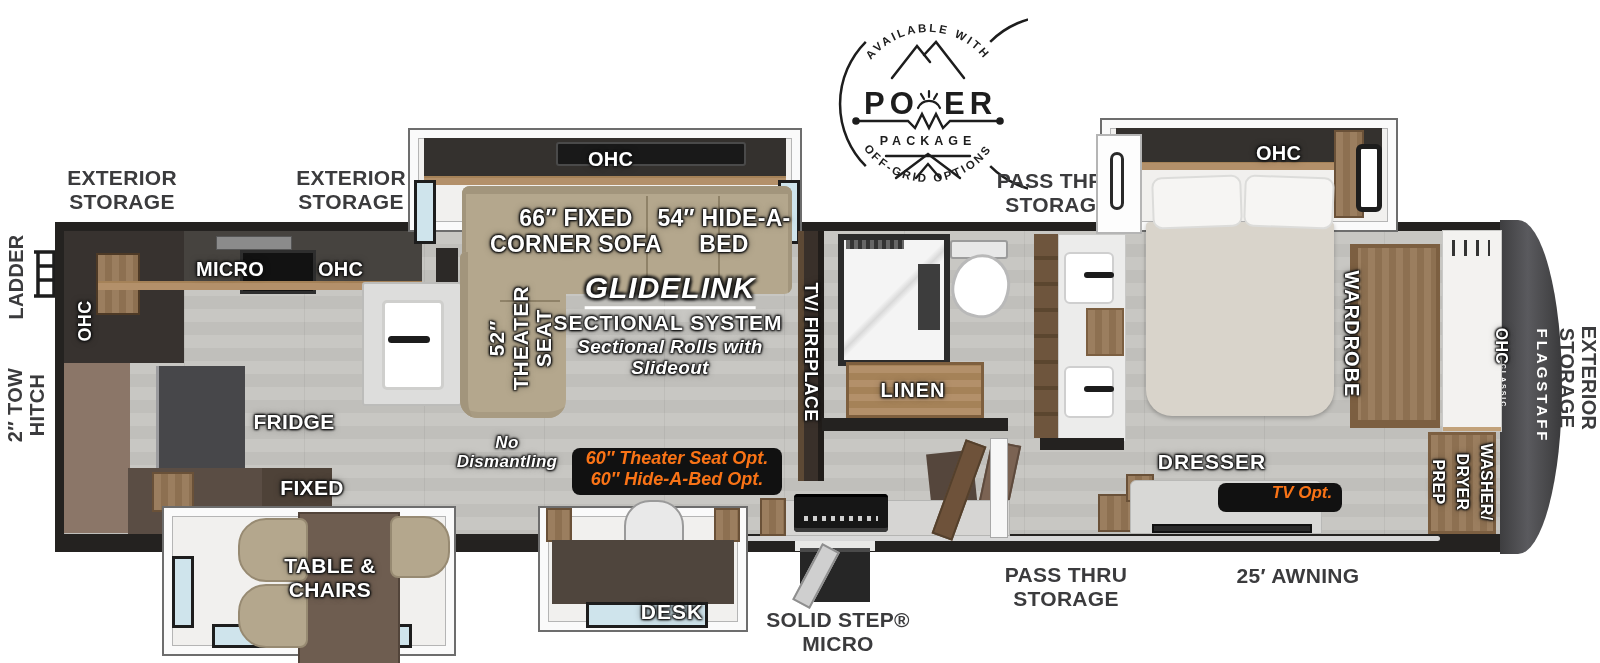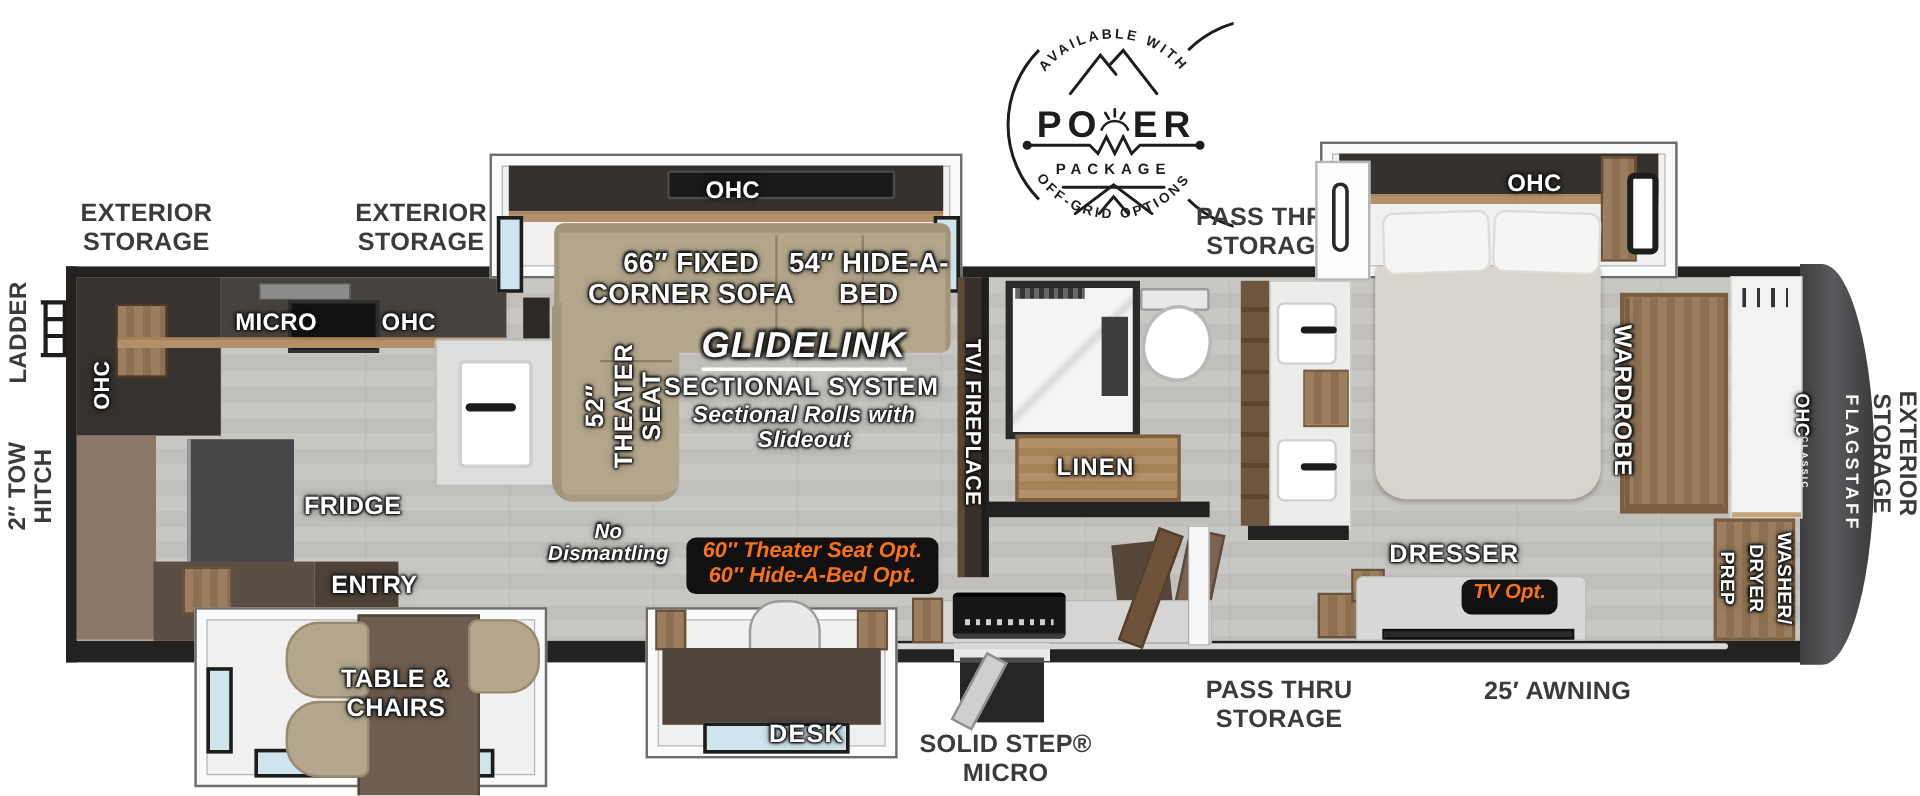--- a/index.html
+++ b/index.html
@@ -123,21 +123,21 @@
 
   <div class="pos" style="left:362px;top:282px;width:96px;height:120px;background:#dddddc;border:2px solid #bcbcba;border-radius:3px;"></div>
   <div class="pos" style="left:382px;top:300px;width:56px;height:84px;background:#ffffff;border:3px solid #cfcfcd;border-radius:5px;"></div>
   <div class="pos" style="left:388px;top:336px;width:42px;height:7px;background:#1c1c1c;border-radius:4px;"></div>
   <div class="pos" style="left:436px;top:248px;width:22px;height:34px;background:#2c2927;"></div>
 
   <div class="lbl s20" style="left:196px;top:258px;">MICRO</div>
   <div class="lbl s20" style="left:318px;top:258px;">OHC</div>
   <div class="lbl rccw s18" style="left:85px;top:321px;">OHC</div>
   <div class="lbl ctr s21" style="left:294px;top:422px;">FRIDGE</div>
-  <div class="lbl ctr s21" style="left:312px;top:488px;">ENTRY</div>
+  <div class="lbl ctr s21" style="left:312px;top:488px;">FIXED</div>
 
   <div class="pos slide" style="left:408px;top:128px;width:394px;height:104px;box-sizing:border-box;"></div>
   <div class="pos" style="left:424px;top:138px;width:362px;height:38px;background:#34312e;"></div>
   <div class="pos" style="left:556px;top:142px;width:186px;height:20px;background:#191919;border:2px solid #4a4a4a;border-radius:3px;"></div>
   <div class="pos wood" style="left:424px;top:176px;width:362px;height:9px;"></div>
   <div class="pos winBlue" style="left:414px;top:180px;width:16px;height:58px;"></div>
   <div class="pos winBlue" style="left:778px;top:180px;width:16px;height:58px;"></div>
 
   <div class="pos tan" style="left:462px;top:186px;width:330px;height:108px;border-radius:8px;
        box-shadow:inset 0 26px 0 -18px #a2957c, inset -110px 0 0 -106px #a2957c, inset 110px 0 0 -106px #a2957c;"></div>
@@ -220,21 +220,21 @@
   <div class="pos wood2" style="left:1428px;top:432px;width:68px;height:102px;border:3px solid #7c5f41;box-sizing:border-box;"></div>
   <div class="lbl rcw s16" style="left:1462px;top:482px;line-height:1.5;">WASHER/
 DRYER
 PREP</div>
 
   <div class="pos wood2" style="left:1098px;top:494px;width:36px;height:38px;border:2px solid #6a5138;box-sizing:border-box;"></div>
   <div class="pos wood2" style="left:1126px;top:474px;width:28px;height:28px;border:2px solid #6a5138;box-sizing:border-box;"></div>
   <div class="pos" style="left:1130px;top:480px;width:190px;height:52px;background:#d8d8d6;border:1px solid #b9b9b7;border-radius:6px 6px 0 0;"></div>
   <div class="pos" style="left:1152px;top:524px;width:160px;height:9px;background:#2a2a2a;box-shadow:inset 0 0 0 2px #111, inset 20px 0 0 -18px #9fb3c8;"></div>
   <div class="lbl ctr s21" style="left:1212px;top:462px;letter-spacing:1px;">DRESSER</div>
-  <div class="badge-blk" style="left:1218px;top:483px;width:80px;height:29px;">
+  <div class="badge-blk" style="left:1218px;top:483px;width:80px;height:29px;padding-left:44px;">
     <span class="it" style="font-weight:800;font-size:17px;">TV Opt.</span>
   </div>
 
   <div class="pos" style="left:760px;top:500px;width:248px;height:34px;background:#d6d5d3;border:1px solid #b5b5b3;"></div>
   <div class="pos wood2" style="left:760px;top:498px;width:26px;height:38px;border:2px solid #6a5138;box-sizing:border-box;"></div>
   <div class="pos" style="left:794px;top:494px;width:94px;height:38px;background:#161616;border-radius:4px;
        box-shadow:inset 0 -12px 0 -8px #3a3a3a, inset 0 10px 0 -7px #000;"></div>
   <div class="pos" style="left:804px;top:516px;width:74px;height:5px;
        background:repeating-linear-gradient(90deg,#cfcfcf 0 4px,transparent 4px 9px);"></div>
   <div class="pos" style="left:990px;top:438px;width:16px;height:98px;background:#f7f7f7;border:1px solid #a8a8a8;"></div>

